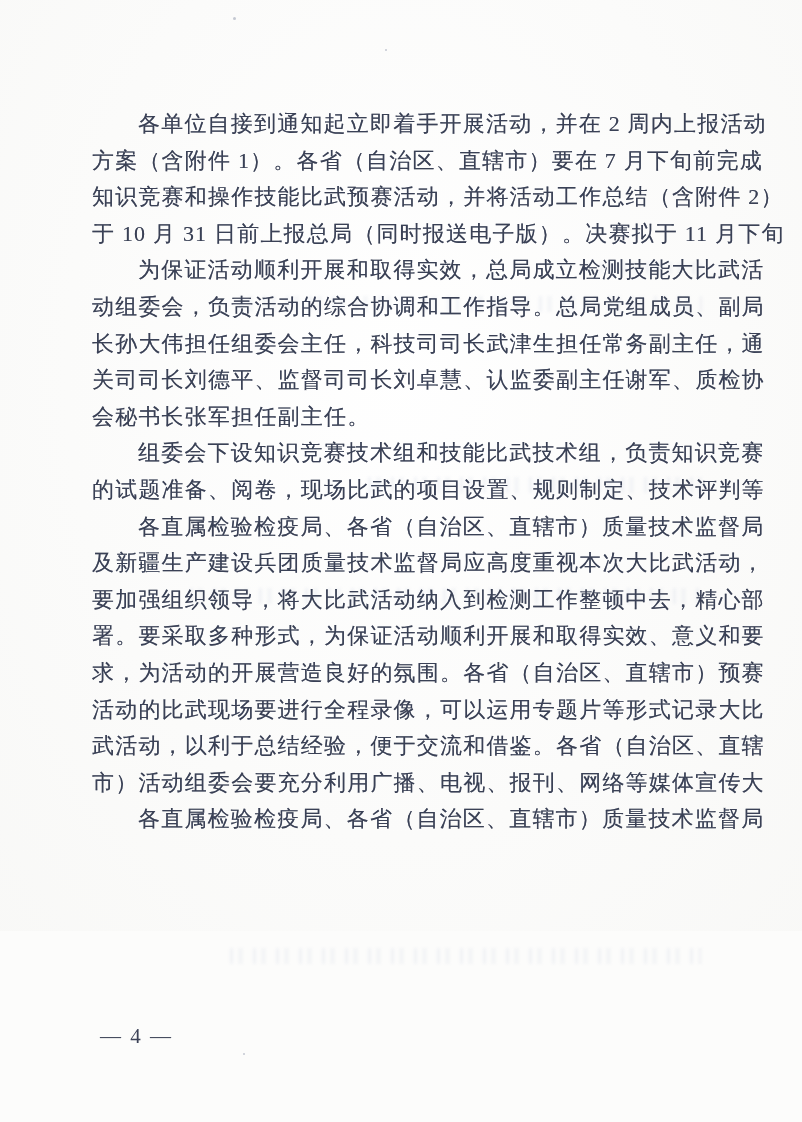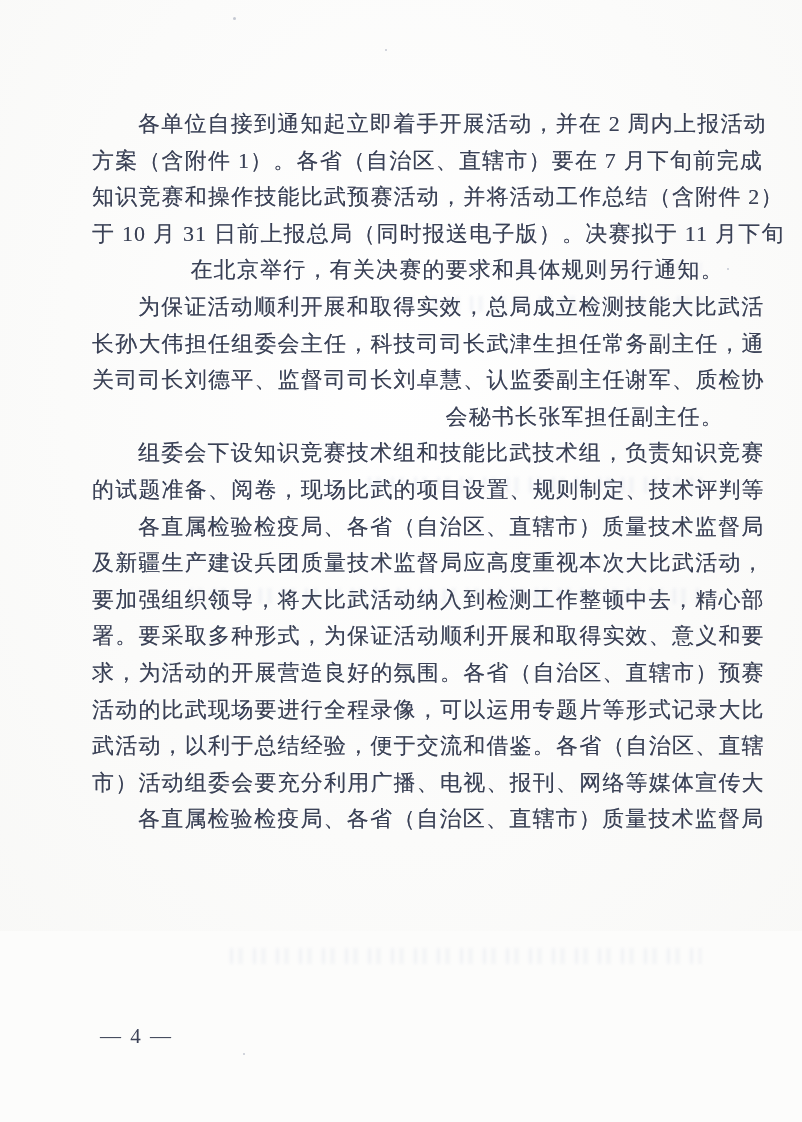--- a/index.html
+++ b/index.html
@@ -14,21 +14,20 @@
     background: #fcfcfb;
     font-family: "Liberation Serif", serif;
   }
   
   .page {
     position: absolute;
     left: 0; top: 0;
     width: 802px; height: 931px;
     background:
       radial-gradient(ellipse at 50% 40%, rgba(255,255,255,0.9) 0%, rgba(246,246,244,0.6) 100%);
-    text-align: right;
   }
   .text-block {
     position: absolute;
     left: 92px;
     top: 106px;
     width: 632px;
   }
   .line {
     height: 36.6px;
     line-height: 36.6px;
@@ -103,22 +102,22 @@
   <div class="speck s1"></div>
   <div class="speck s2"></div>
   <div class="speck s3"></div>
   <div class="speck s4"></div>
 
   <main class="text-block" id="lines-container">
       <div class="line indent">各单位自接到通知起立即着手开展活动，并在 2 周内上报活动</div>
       <div class="line">方案（含附件 1）。各省（自治区、直辖市）要在 7 月下旬前完成</div>
       <div class="line">知识竞赛和操作技能比武预赛活动，并将活动工作总结（含附件 2）</div>
       <div class="line">于 10 月 31 日前上报总局（同时报送电子版）。决赛拟于 11 月下旬</div>
-      <div class="line">在北京举行，有关决赛的要求和具体规则另行通知。</div>
       <div class="line indent">为保证活动顺利开展和取得实效，总局成立检测技能大比武活</div>
+      <div class="line">动组委会，负责活动的综合协调和工作指导。总局党组成员、副局</div>
       <div class="line">长孙大伟担任组委会主任，科技司司长武津生担任常务副主任，通</div>
       <div class="line">关司司长刘德平、监督司司长刘卓慧、认监委副主任谢军、质检协</div>
       <div class="line">会秘书长张军担任副主任。</div>
       <div class="line indent">组委会下设知识竞赛技术组和技能比武技术组，负责知识竞赛</div>
       <div class="line">的试题准备、阅卷，现场比武的项目设置、规则制定、技术评判等</div>
       <div class="line indent">各直属检验检疫局、各省（自治区、直辖市）质量技术监督局</div>
       <div class="line">及新疆生产建设兵团质量技术监督局应高度重视本次大比武活动，</div>
       <div class="line">要加强组织领导，将大比武活动纳入到检测工作整顿中去，精心部</div>
       <div class="line">署。要采取多种形式，为保证活动顺利开展和取得实效、意义和要</div>
       <div class="line">求，为活动的开展营造良好的氛围。各省（自治区、直辖市）预赛</div>

